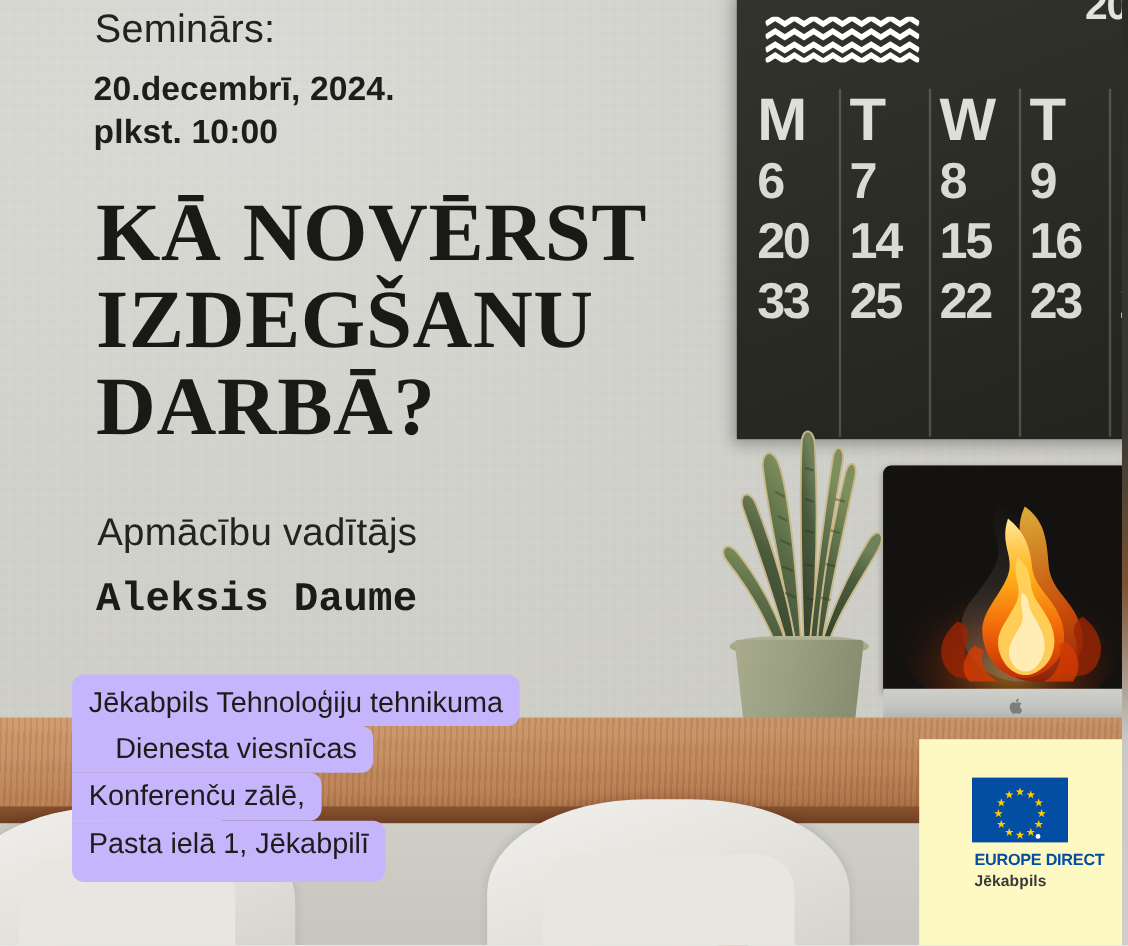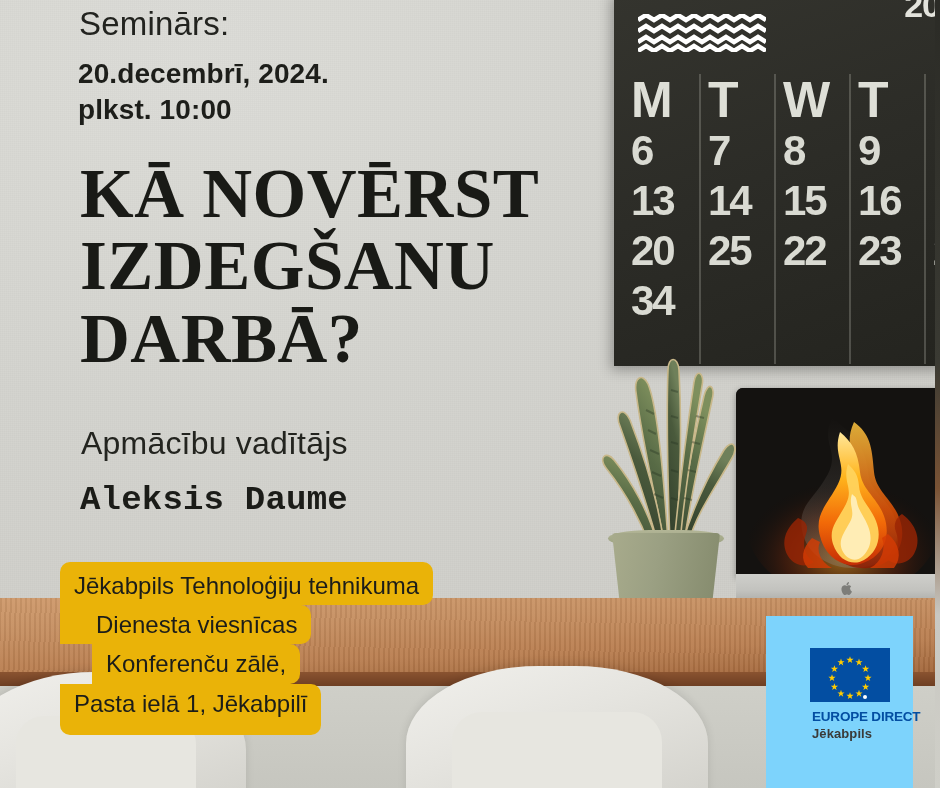--- a/index.html
+++ b/index.html
@@ -163,35 +163,35 @@
     position:absolute;left:80px;top:481px;
     font-size:34px;font-weight:700;color:#1b1c18;letter-spacing:.2px;font-family:Liberation Mono, monospace;
   }
 
   
   .address{
     position:absolute;left:60px;top:562px;
     display:flex;flex-direction:column;align-items:flex-start;
   }
   .address-line{
-    background:#eab308;
+    background:#c4b5fd;
     color:#1c1d19;
     font-size:24px;line-height:1.30;
     padding:4px 14px 4px 14px;
     white-space:nowrap;
   }
   .address-line:nth-child(1){border-radius:10px 10px 10px 0;padding-top:8px;}
   .address-line:nth-child(2){border-radius:0 10px 10px 0;padding-left:36px;}
-  .address-line:nth-child(3){border-radius:0 10px 10px 0;margin-left:32px;}
+  .address-line:nth-child(3){border-radius:0 10px 10px 0;}
   .address-line:nth-child(4){border-radius:0 10px 10px 10px;padding-bottom:16px;}
 
   
   .logo-card{
-    position:absolute;left:766px;top:616px;width:147px;height:172px;
-    background:#7dd3fc;
+    position:absolute;left:766px;top:616px;width:169px;height:172px;
+    background:#fef9c3;
   }
   .eu-flag{
     position:absolute;left:44px;top:32px;width:80px;height:54px;
     background:#034ea2;
   }
   .eu-stars{position:absolute;left:0;top:0;width:80px;height:54px;}
   .logo-main{
     position:absolute;left:46px;top:93px;
     font-size:13.5px;font-weight:700;color:#034ea2;letter-spacing:-.2px;
     white-space:nowrap;
@@ -221,23 +221,22 @@
         <polyline points="0,6 8,1 16,6 24,1 32,6 40,1 48,6 56,1 64,6 72,1 80,6 88,1 96,6 104,1 112,6 120,1 128,6"></polyline>
         <polyline points="0,17 8,12 16,17 24,12 32,17 40,12 48,17 56,12 64,17 72,12 80,17 88,12 96,17 104,12 112,17 120,12 128,17"></polyline>
         <polyline points="0,28 8,23 16,28 24,23 32,28 40,23 48,28 56,23 64,28 72,23 80,28 88,23 96,28 104,23 112,28 120,23 128,28"></polyline>
         <polyline points="0,37 8,32 16,37 24,32 32,37 40,32 48,37 56,32 64,37 72,32 80,37 88,32 96,37 104,32 112,37 120,32 128,37"></polyline>
       </g>
     </svg>
     <div class="cal-cols">
       <div class="cal-col">
         <div class="cal-dow">M</div>
         <div class="cal-day">6</div>
-        <div class="cal-day">13</div>
         <div class="cal-day">20</div>
-        <div class="cal-day">34</div>
+        <div class="cal-day">33</div>
       </div>
       <div class="cal-col">
         <div class="cal-dow">T</div>
         <div class="cal-day">7</div>
         <div class="cal-day">14</div>
         <div class="cal-day">25</div>
       </div>
       <div class="cal-col">
         <div class="cal-dow">W</div>
         <div class="cal-day">8</div>

